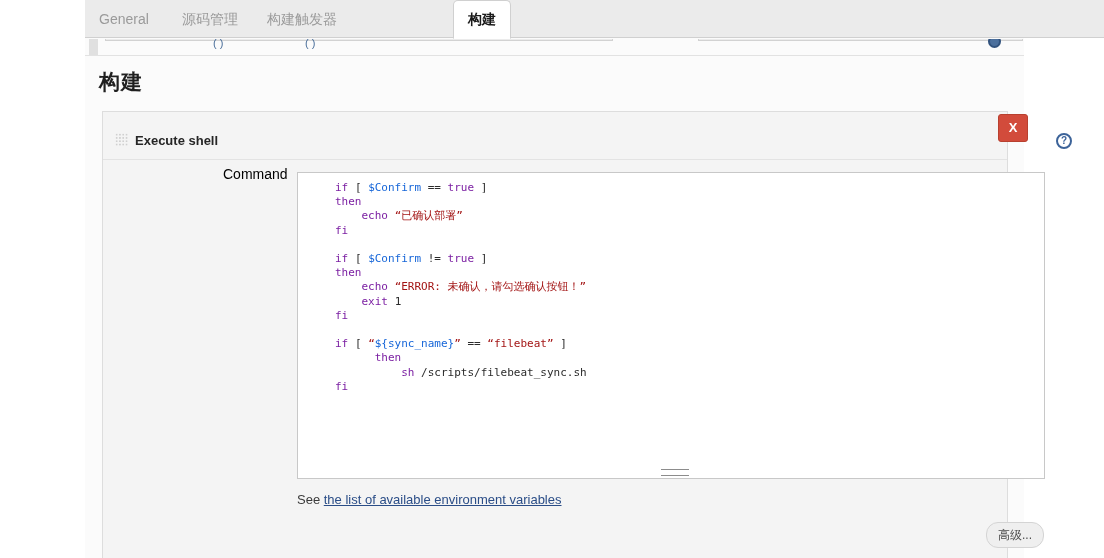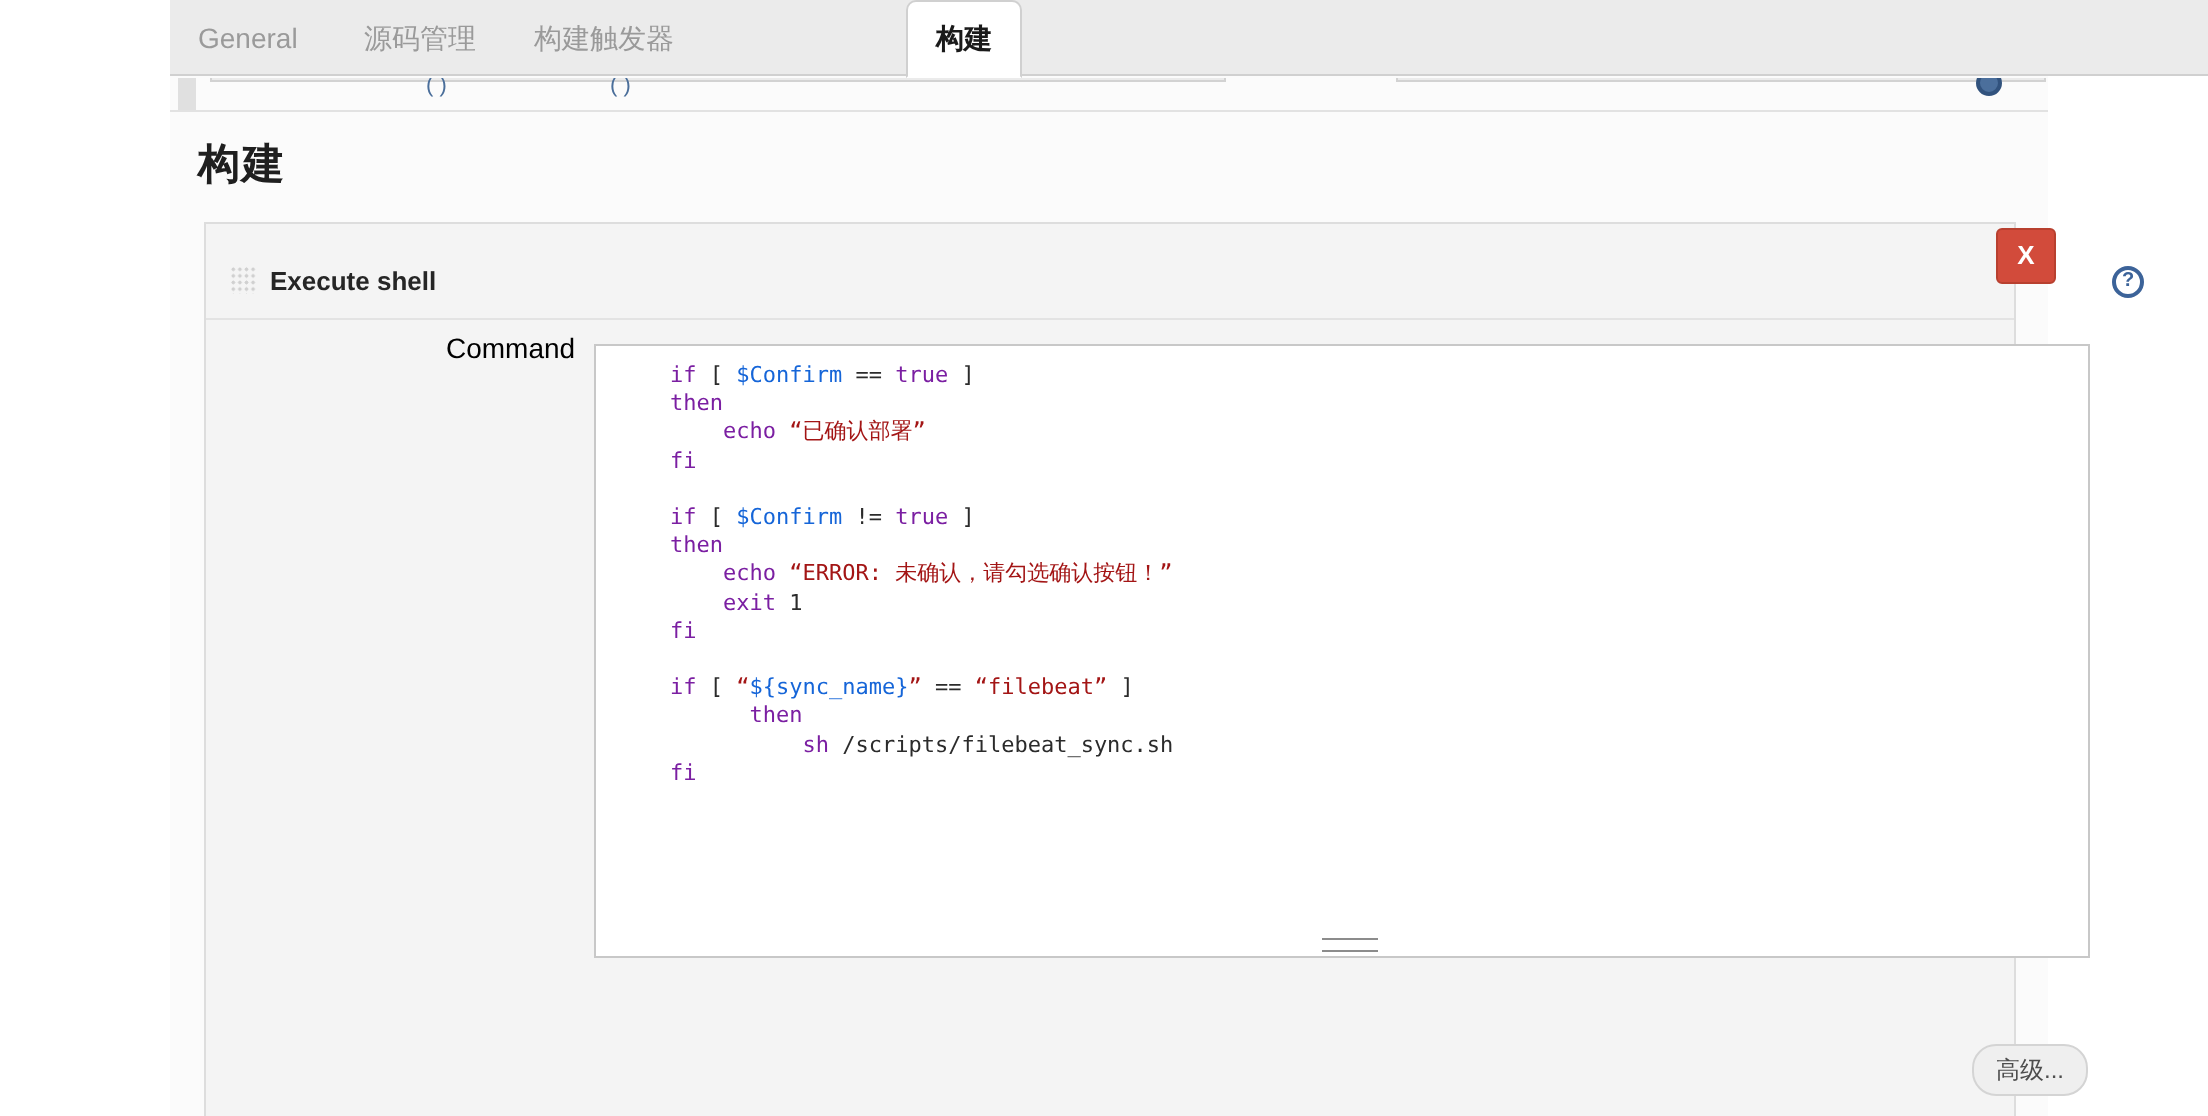--- a/index.html
+++ b/index.html
@@ -345,17 +345,18 @@
     <span class="cmd2">exit</span> <span class="plain">1</span>
 <span class="kw">fi</span>
 
 <span class="kw">if</span> <span class="plain">[</span> <span class="str">“</span><span class="var">${sync_name}</span><span class="str">”</span> <span class="plain">==</span> <span class="str">“filebeat”</span> <span class="plain">]</span>
       <span class="kw">then</span>
           <span class="cmd2">sh</span> <span class="plain">/scripts/filebeat_sync.sh</span>
 <span class="kw">fi</span></div>
       <div class="resize-grip"></div>
     </div>
 
+    <div class="see-line"><span>See </span><a>the list of available environment variables</a></div>
 
     <div class="adv-btn">高级...</div>
 
   </div>
 </div>
 
 </body></html>

